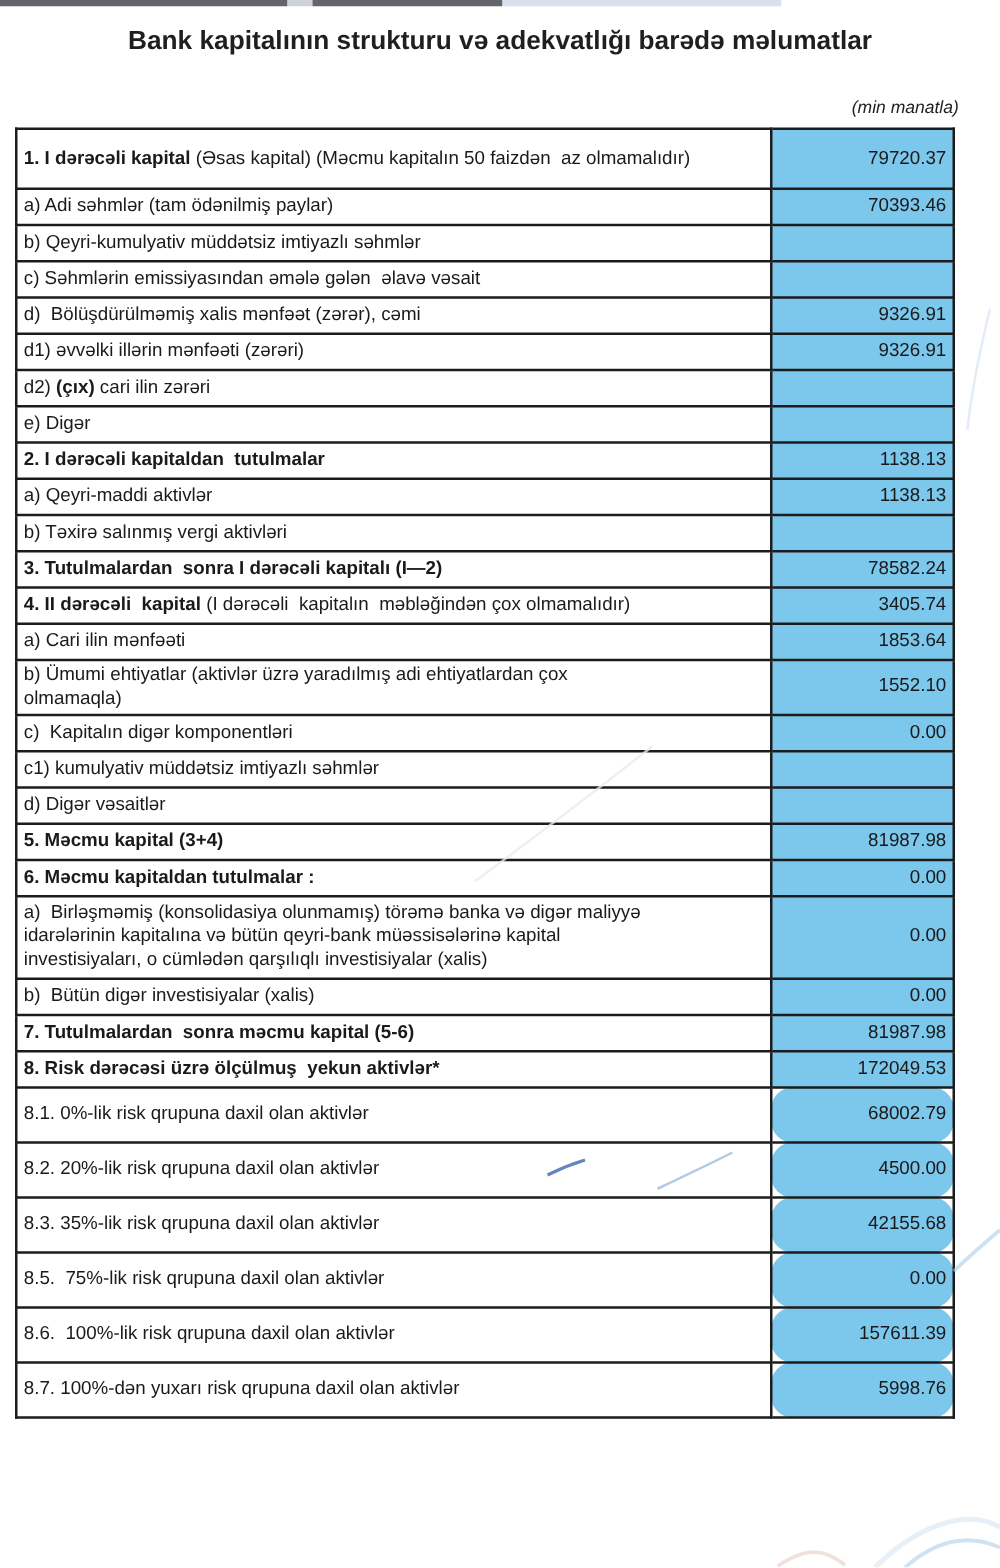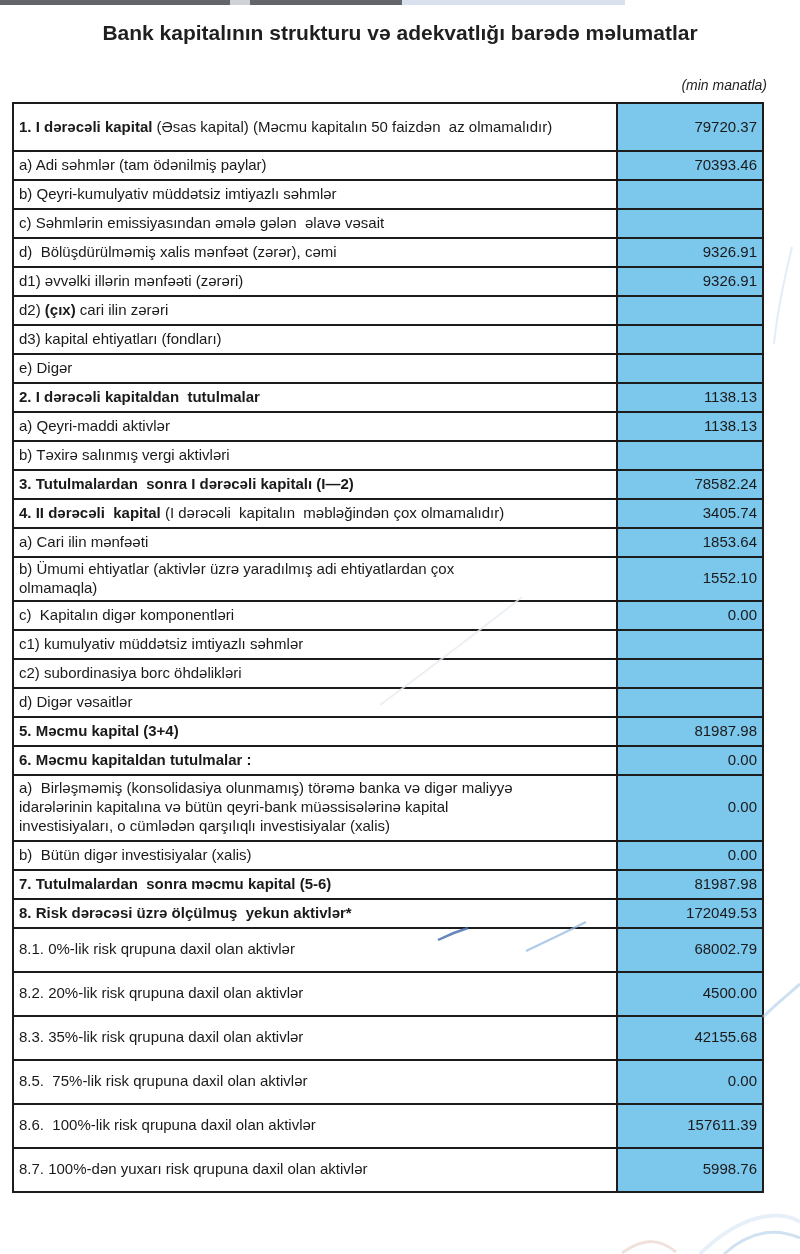--- a/index.html
+++ b/index.html
@@ -29,21 +29,21 @@
     border-collapse:collapse;table-layout:fixed;
   }
   table.cap td{
     border:2px solid var(--border);
     padding:2px 5px;vertical-align:middle;
     font-size:15px;line-height:1.25;height:23px;box-sizing:content-box;
   }
   td.label{width:592px;white-space:pre-wrap;background:#ffffff;}
   td.value{background:var(--blue);text-align:right;padding-right:5px;}
   tr.r-first td{height:42px;}
-  tr.r-tall  td{height:38px;}
+  tr.r-tall  td{height:38px;border-radius:17px;}
   tr.r-h3    td{height:60px;}
   td.ind1{padding-left:24px;}
   td.ind2{padding-left:41px;}
   td.label b{font-weight:bold;}
 
   svg.marks{position:absolute;left:0;top:0;z-index:4;pointer-events:none;}
 </style>
 </head>
 <body>
 
@@ -80,24 +80,20 @@
       </tr>
       <tr>
         <td class="label ind2"><span>d1) əvvəlki illərin mənfəəti (zərəri)</span></td>
         <td class="value">9326.91</td>
       </tr>
       <tr>
         <td class="label ind2"><span>d2) </span><b>(çıx)</b><span> cari ilin zərəri</span></td>
         <td class="value"></td>
       </tr>
       <tr>
-        <td class="label ind2"><span>d3) kapital ehtiyatları (fondları)</span></td>
-        <td class="value"></td>
-      </tr>
-      <tr>
         <td class="label ind1"><span>e) Digər</span></td>
         <td class="value"></td>
       </tr>
       <tr>
         <td class="label"><b>2. I dərəcəli kapitaldan  tutulmalar</b></td>
         <td class="value">1138.13</td>
       </tr>
       <tr>
         <td class="label ind1"><span>a) Qeyri-maddi aktivlər</span></td>
         <td class="value">1138.13</td>
@@ -122,24 +118,20 @@
         <td class="label ind1"><span>b) Ümumi ehtiyatlar (aktivlər üzrə yaradılmış adi ehtiyatlardan çox
 olmamaqla)</span></td>
         <td class="value">1552.10</td>
       </tr>
       <tr>
         <td class="label ind1"><span>c)  Kapitalın digər komponentləri</span></td>
         <td class="value">0.00</td>
       </tr>
       <tr>
         <td class="label ind2"><span>c1) kumulyativ müddətsiz imtiyazlı səhmlər</span></td>
-        <td class="value"></td>
-      </tr>
-      <tr>
-        <td class="label ind2"><span>c2) subordinasiya borc öhdəlikləri</span></td>
         <td class="value"></td>
       </tr>
       <tr>
         <td class="label ind1"><span>d) Digər vəsaitlər</span></td>
         <td class="value"></td>
       </tr>
       <tr>
         <td class="label"><b>5. Məcmu kapital (3+4)</b></td>
         <td class="value">81987.98</td>
       </tr>

